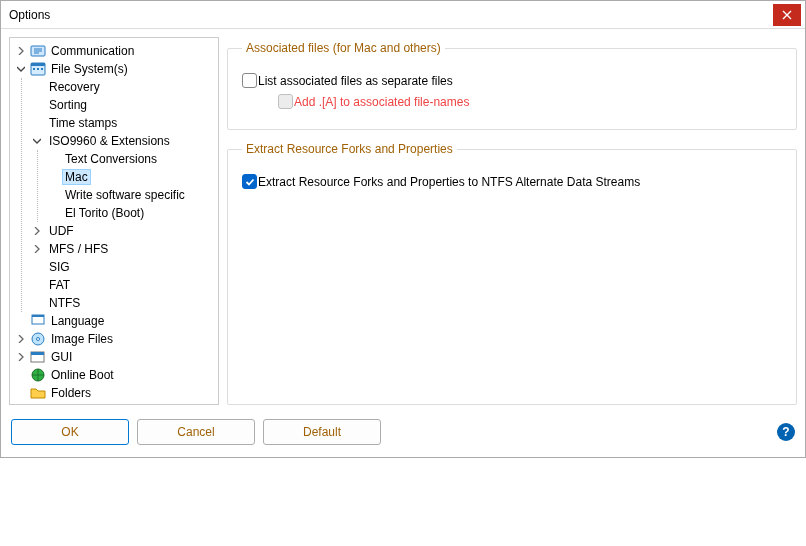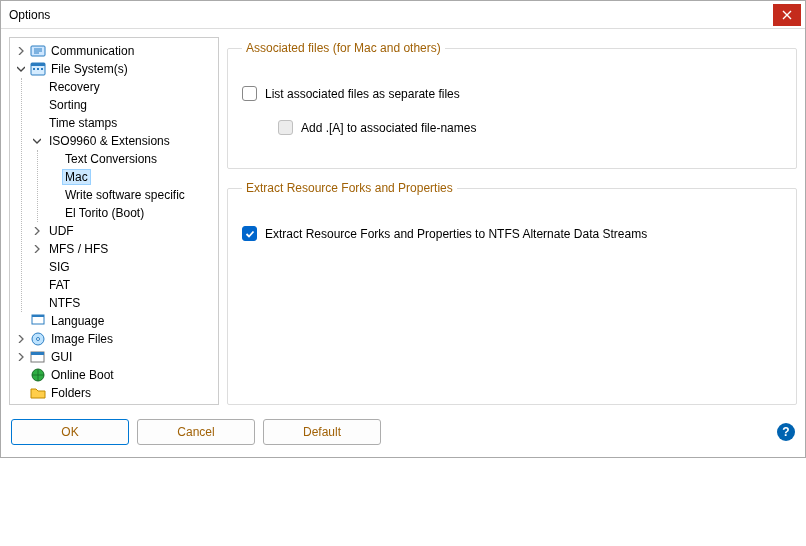--- a/index.html
+++ b/index.html
@@ -115,41 +115,41 @@
     padding: 12px 14px 14px 14px;
   }
   fieldset.group > legend {
     font-size: 12px;
     color: #a16207;
     padding: 0 4px;
   }
   .checkrow {
     display: flex;
     align-items: center;
-    gap: 8px;
-    margin: 19px 0;
+    gap: 1px;
+    margin: 6px 0;
   }
   .checkbox {
     width: 15px; height: 15px;
     border: 1px solid #888;
     border-radius: 3px;
     background: #fff;
     display: inline-flex; align-items:center; justify-content:center;
     flex-shrink: 0;
   }
   .checkbox.checked {
     background: #0066cc;
     border-color: #0066cc;
   }
   .checkbox.checked svg { width:10px; height:10px; }
   .checkbox.disabled {
     background: #ececec;
     border-color: #c0c0c0;
   }
-  .cktext.disabled { color: #000000; }
+  .cktext.disabled { color: #ef4444; }
   .sub-indent { margin-left: 36px; }
   .footer {
     height: 44px;
     display: flex;
     align-items: center;
     padding: 0 10px 6px 10px;
     gap: 8px;
   }
   .btn {
     width: 118px;

